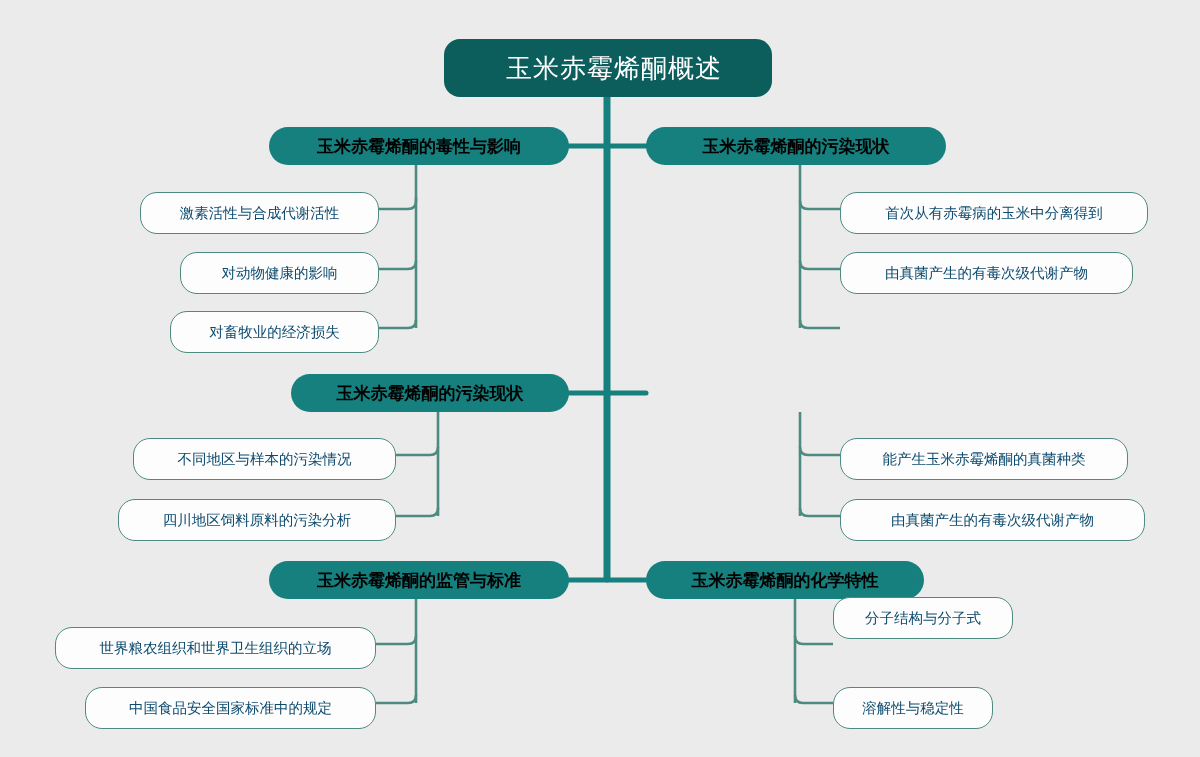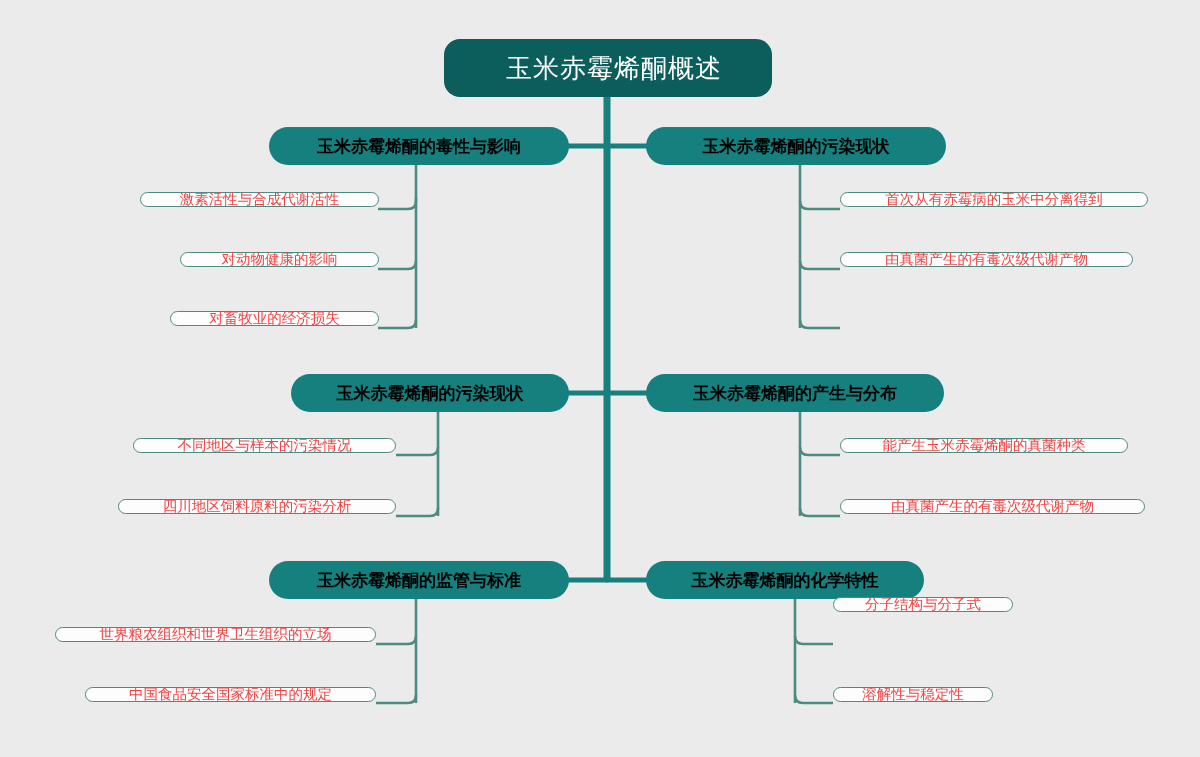--- a/index.html
+++ b/index.html
@@ -34,25 +34,25 @@
     background:#16807f;
     color:#000000;
     border-radius:19px;
     font-size:17px;
     font-weight:bold;
     height:38px;
   }
 
   .leaf{
     background:#fdfdfd;
-    color:#ef4444;
+    color:#0c4a6e;
     border:1.6px solid #4d8a7f;
     border-radius:17px;
     font-size:14.5px;
-    height:15px;
+    height:42px;
   }
 </style>
 </head>
 <body>
 
 <div id="canvas">
 
   <svg id="wires" viewBox="0 0 1200 757" xmlns="http://www.w3.org/2000/svg">
 
     <path d="M 607 95 L 607 580" stroke="#16807f" stroke-width="7" fill="none" stroke-linecap="butt"></path>
@@ -122,23 +122,20 @@
   <div class="node branch" style="left:291px;top:374px;width:278px;">
     <span>玉米赤霉烯酮的污染现状</span>
   </div>
   <div class="node leaf" style="left:133px;top:438px;width:263px;">
     <span>不同地区与样本的污染情况</span>
   </div>
   <div class="node leaf" style="left:118px;top:499px;width:278px;justify-content:center;">
     <span>四川地区饲料原料的污染分析</span>
   </div>
 
-  <div class="node branch" style="left:646px;top:374px;width:298px;">
-    <span>玉米赤霉烯酮的产生与分布</span>
-  </div>
   <div class="node leaf" style="left:840px;top:438px;width:288px;">
     <span>能产生玉米赤霉烯酮的真菌种类</span>
   </div>
   <div class="node leaf" style="left:840px;top:499px;width:305px;">
     <span>由真菌产生的有毒次级代谢产物</span>
   </div>
 
   <div class="node branch" style="left:269px;top:561px;width:300px;">
     <span>玉米赤霉烯酮的监管与标准</span>
   </div>

